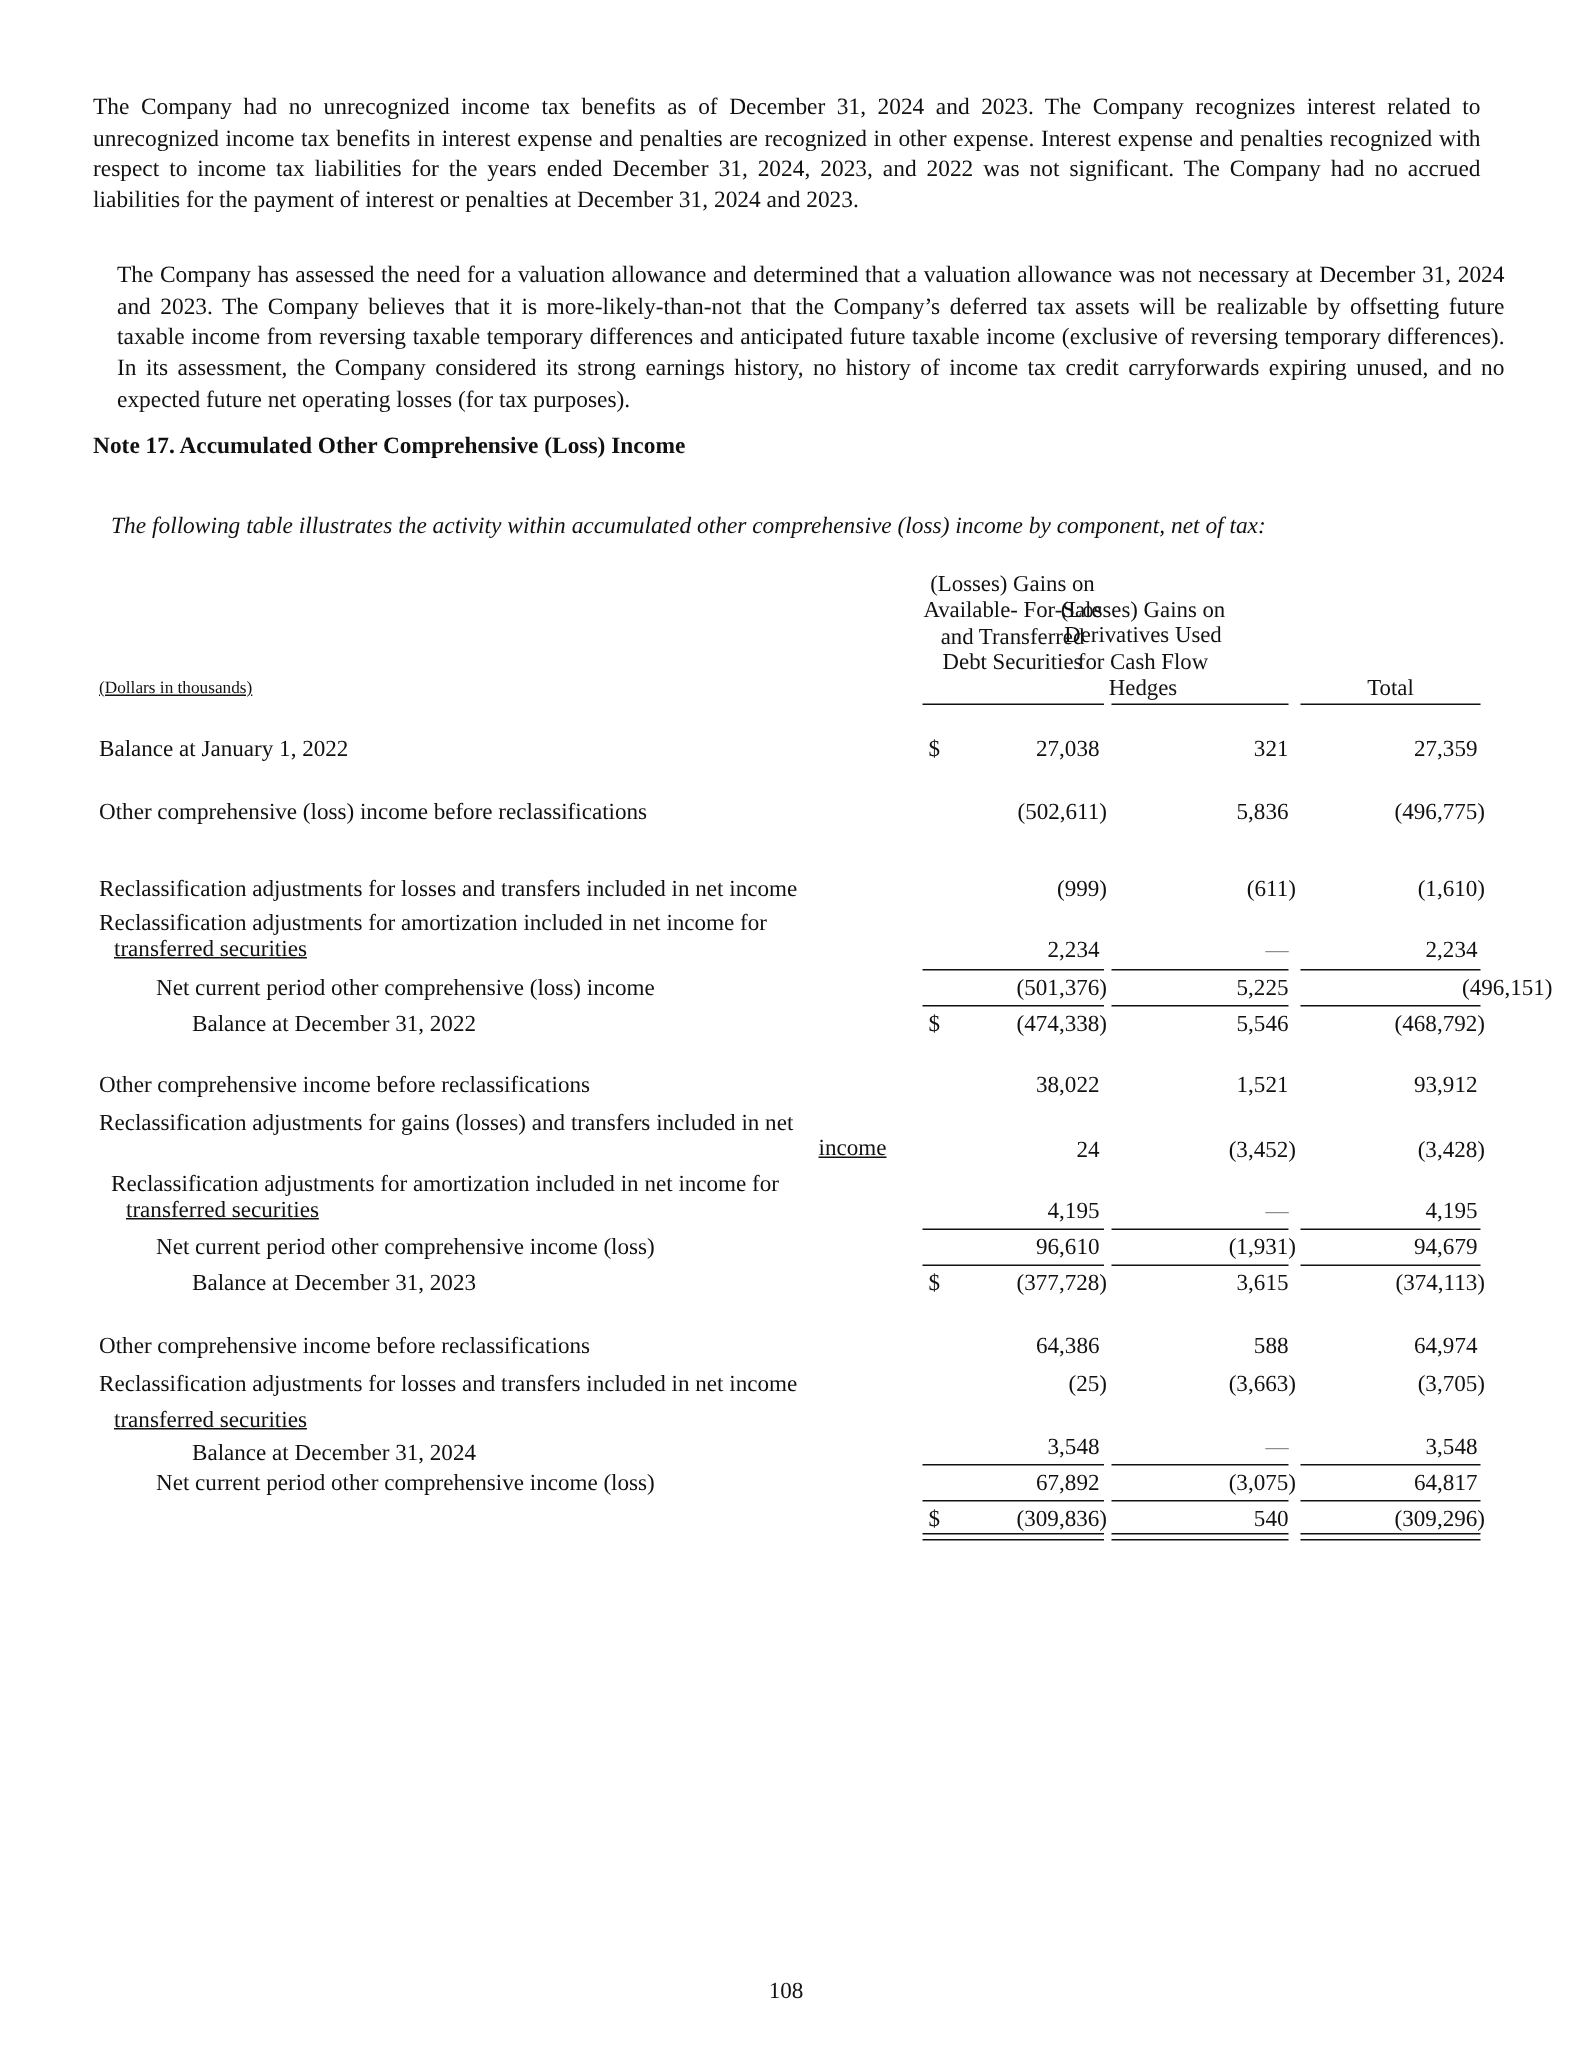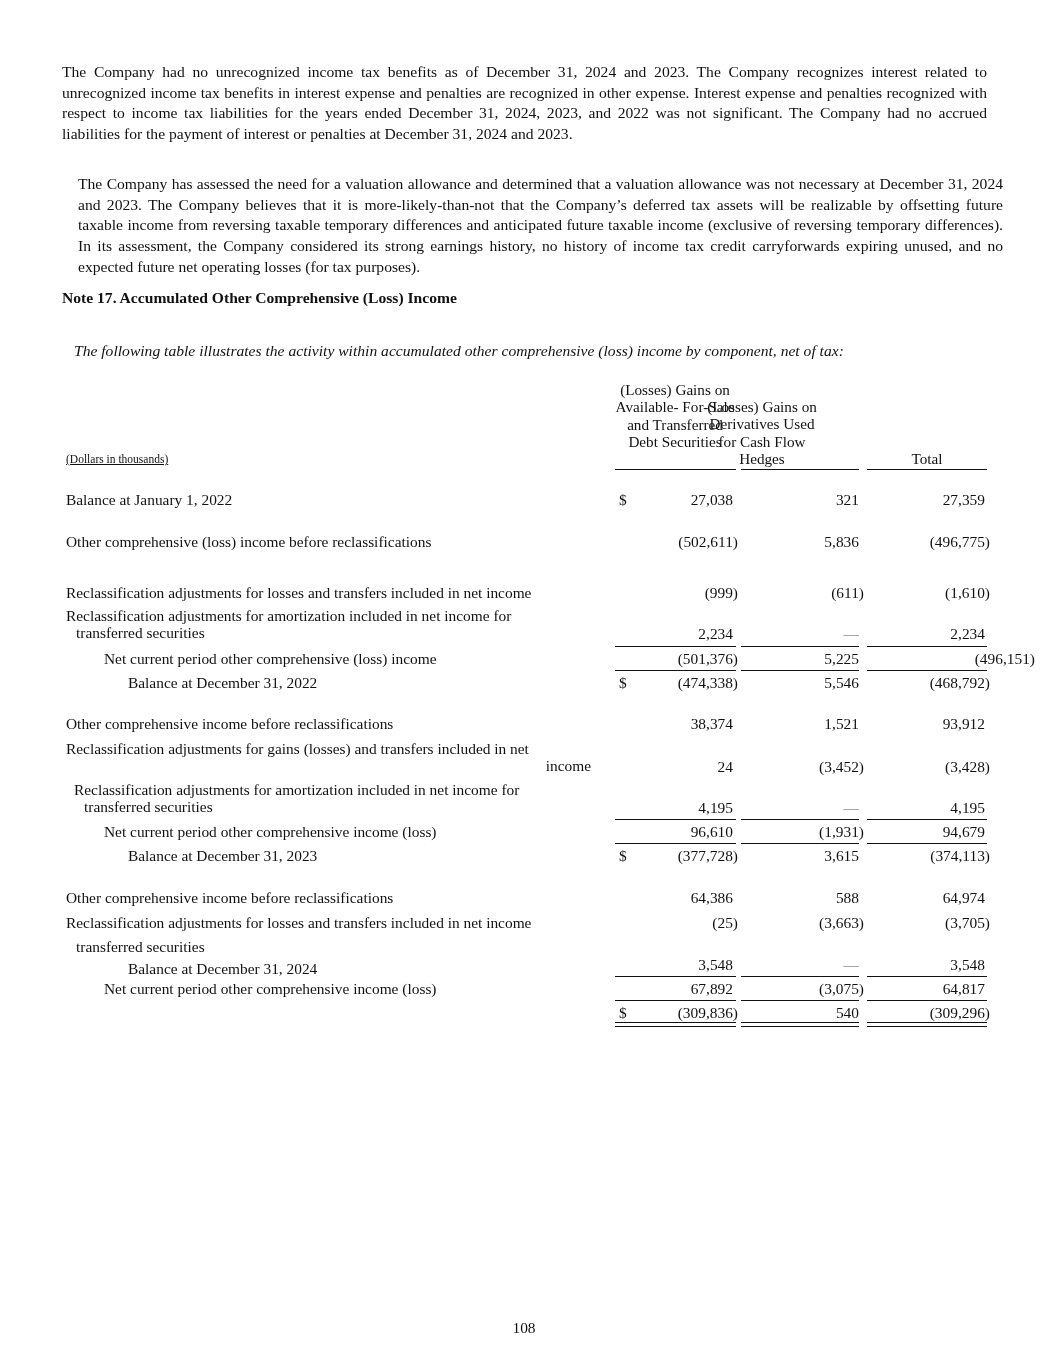--- a/index.html
+++ b/index.html
@@ -14,21 +14,21 @@
     }
     #para1 { position: absolute; top: 0; left: 0; width: 925px; }
     #para2 { position: absolute; top: 112px; left: 16px; width: 925px; }
     #note-title { position: absolute; top: 227px; left: 0; font-weight: bold; margin: 0; font-size: 15.6px; }
     #intro { position: absolute; top: 268px; left: 0; margin: 12px; font-style: italic; }
     .hdr-col { position: absolute; text-align: center; line-height: 17.3px; font-size: 15.2px; }
     .hdr-line { position: absolute; height: 0; border-top: 1.6px solid #111; }
     .units { position: absolute; font-size: 11.5px; text-decoration: underline; }
     .row { position: absolute; left: 0; width: 925px; }
     .lbl { position: absolute; left: 4px; width: 525px; line-height: 17px; font-size: 15.4px; }
-    .lbl .cont { display: block; padding-left: 10px; }
+    .lbl .cont { display: block; padding-left: 10px; text-decoration: underline; }
     .cell { position: absolute; text-align: right; font-size: 15.4px; line-height: 17px; }
     .dollar { position: absolute; font-size: 15.4px; line-height: 17px; }
     .rule { position: absolute; height: 0; border-top: 1.4px solid #111; }
     .dbl { position: absolute; height: 3px; border-top: 1.4px solid #111; border-bottom: 1.4px solid #111; }
     .dash { color: #888; }
     #page-number { position: absolute; left: 0; width: 1048px; top: 1319px; text-align: center; font-size: 15.4px; }
   </style>
 </head>
 <body>
 
@@ -89,21 +89,21 @@
         <span class="dollar" style="left: 557px; top: 674px;">$</span>
         <span class="cell" style="left: 553px; width: 123px; top: 674px;">(474,338)</span>
         <span class="cell" style="left: 679px; width: 118px; top: 674px;">5,546</span>
         <span class="cell" style="left: 805px; width: 123px; top: 674px;">(468,792)</span>
         <div class="rule" style="left: 553px; width: 121px; top: 670px;"></div>
         <div class="rule" style="left: 679px; width: 118px; top: 670px;"></div>
         <div class="rule" style="left: 805px; width: 120px; top: 670px;"></div>
       </div>
       <div class="row" style="top: 0px;">
         <div class="lbl" style="top: 715px; left: 4px;"><span>Other comprehensive income before reclassifications</span></div>
-        <span class="cell" style="left: 553px; width: 118px; top: 715px;">38,374</span>
+        <span class="cell" style="left: 553px; width: 118px; top: 715px;">38,022</span>
         <span class="cell" style="left: 679px; width: 118px; top: 715px;">1,521</span>
         <span class="cell" style="left: 805px; width: 118px; top: 715px;">93,912</span>
       </div>
       <div class="row" style="top: 0px;">
         <div class="lbl" style="top: 740px; left: 4px;"><span>Reclassification adjustments for gains (losses) and transfers included in net</span><span class="cont" style="padding-left: 0px; text-align: right;">income</span></div>
         <span class="cell" style="left: 553px; width: 118px; top: 758px;">24</span>
         <span class="cell" style="left: 679px; width: 123px; top: 758px;">(3,452)</span>
         <span class="cell" style="left: 805px; width: 123px; top: 758px;">(3,428)</span>
       </div>
       <div class="row" style="top: 0px;">

